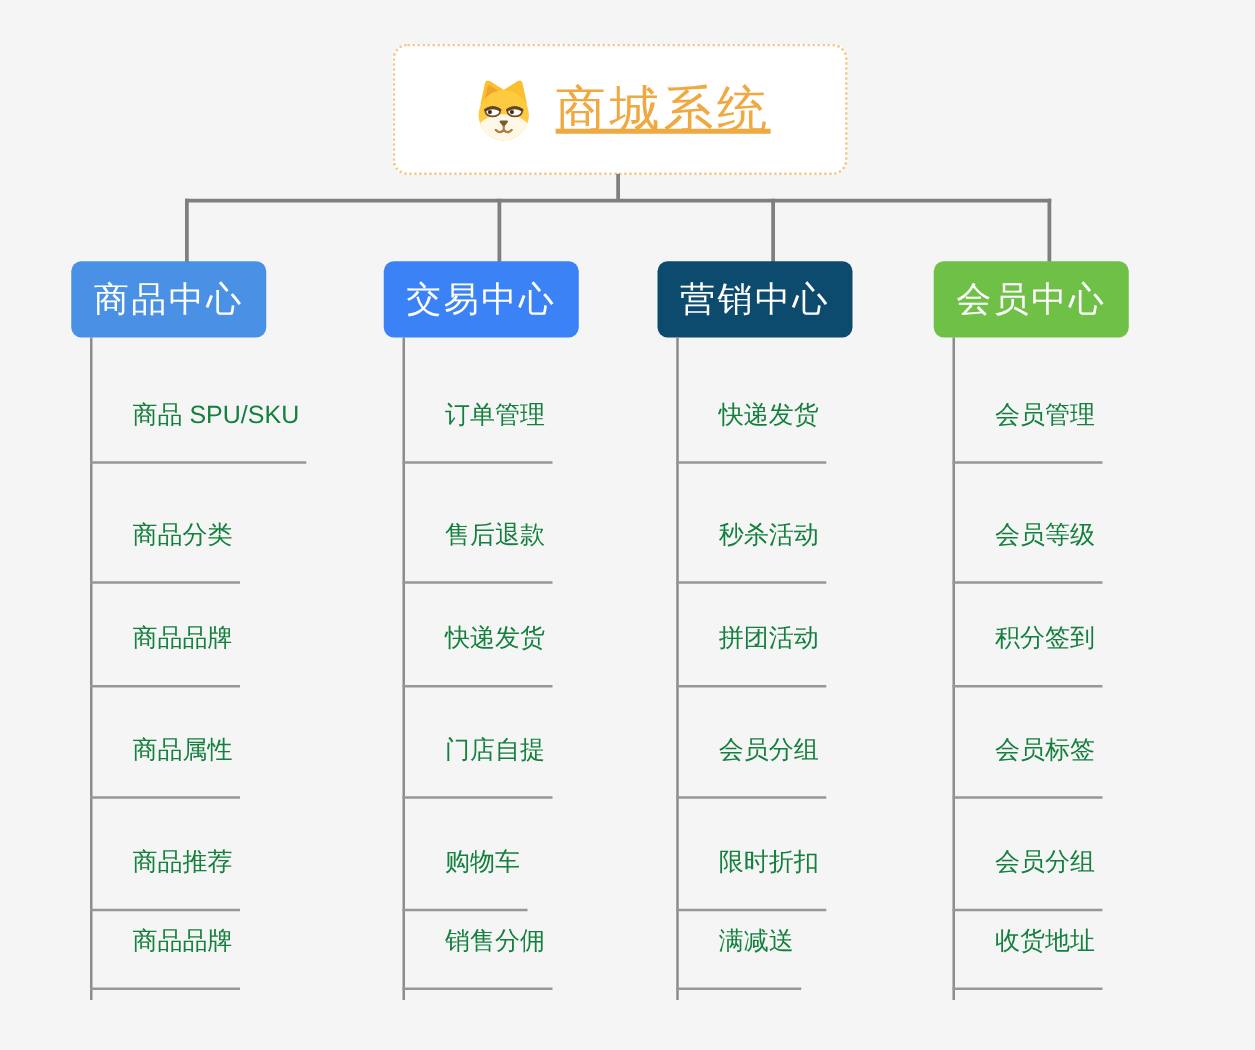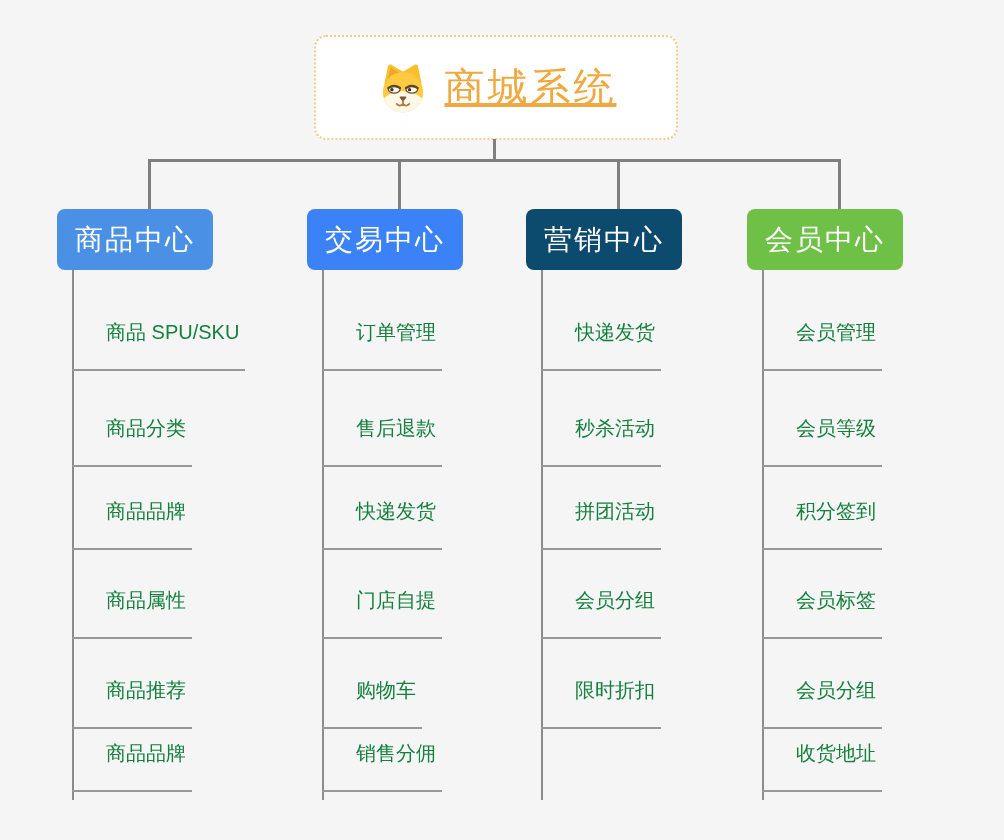--- a/index.html
+++ b/index.html
@@ -139,20 +139,21 @@
   </div>
 
   <div class="branch b2">
     <div class="hdr" style="background: #0c4a6e;">营销中心</div>
     <div class="vline"></div>
     <div class="item i1">快递发货</div>
     <div class="item i3">拼团活动</div>
     <div class="item i2">秒杀活动</div>
     <div class="item i4">会员分组</div>
     <div class="item i5">限时折扣</div>
+    <div class="item i6">满减送</div>
   </div>
 
   <div class="branch b3">
     <div class="hdr" style="background: rgb(110, 192, 70);">会员中心</div>
     <div class="vline"></div>
     <div class="item i1">会员管理</div>
     <div class="item i2">会员等级</div>
     <div class="item i3">积分签到</div>
     <div class="item i4">会员标签</div>
     <div class="item i5">会员分组</div>

